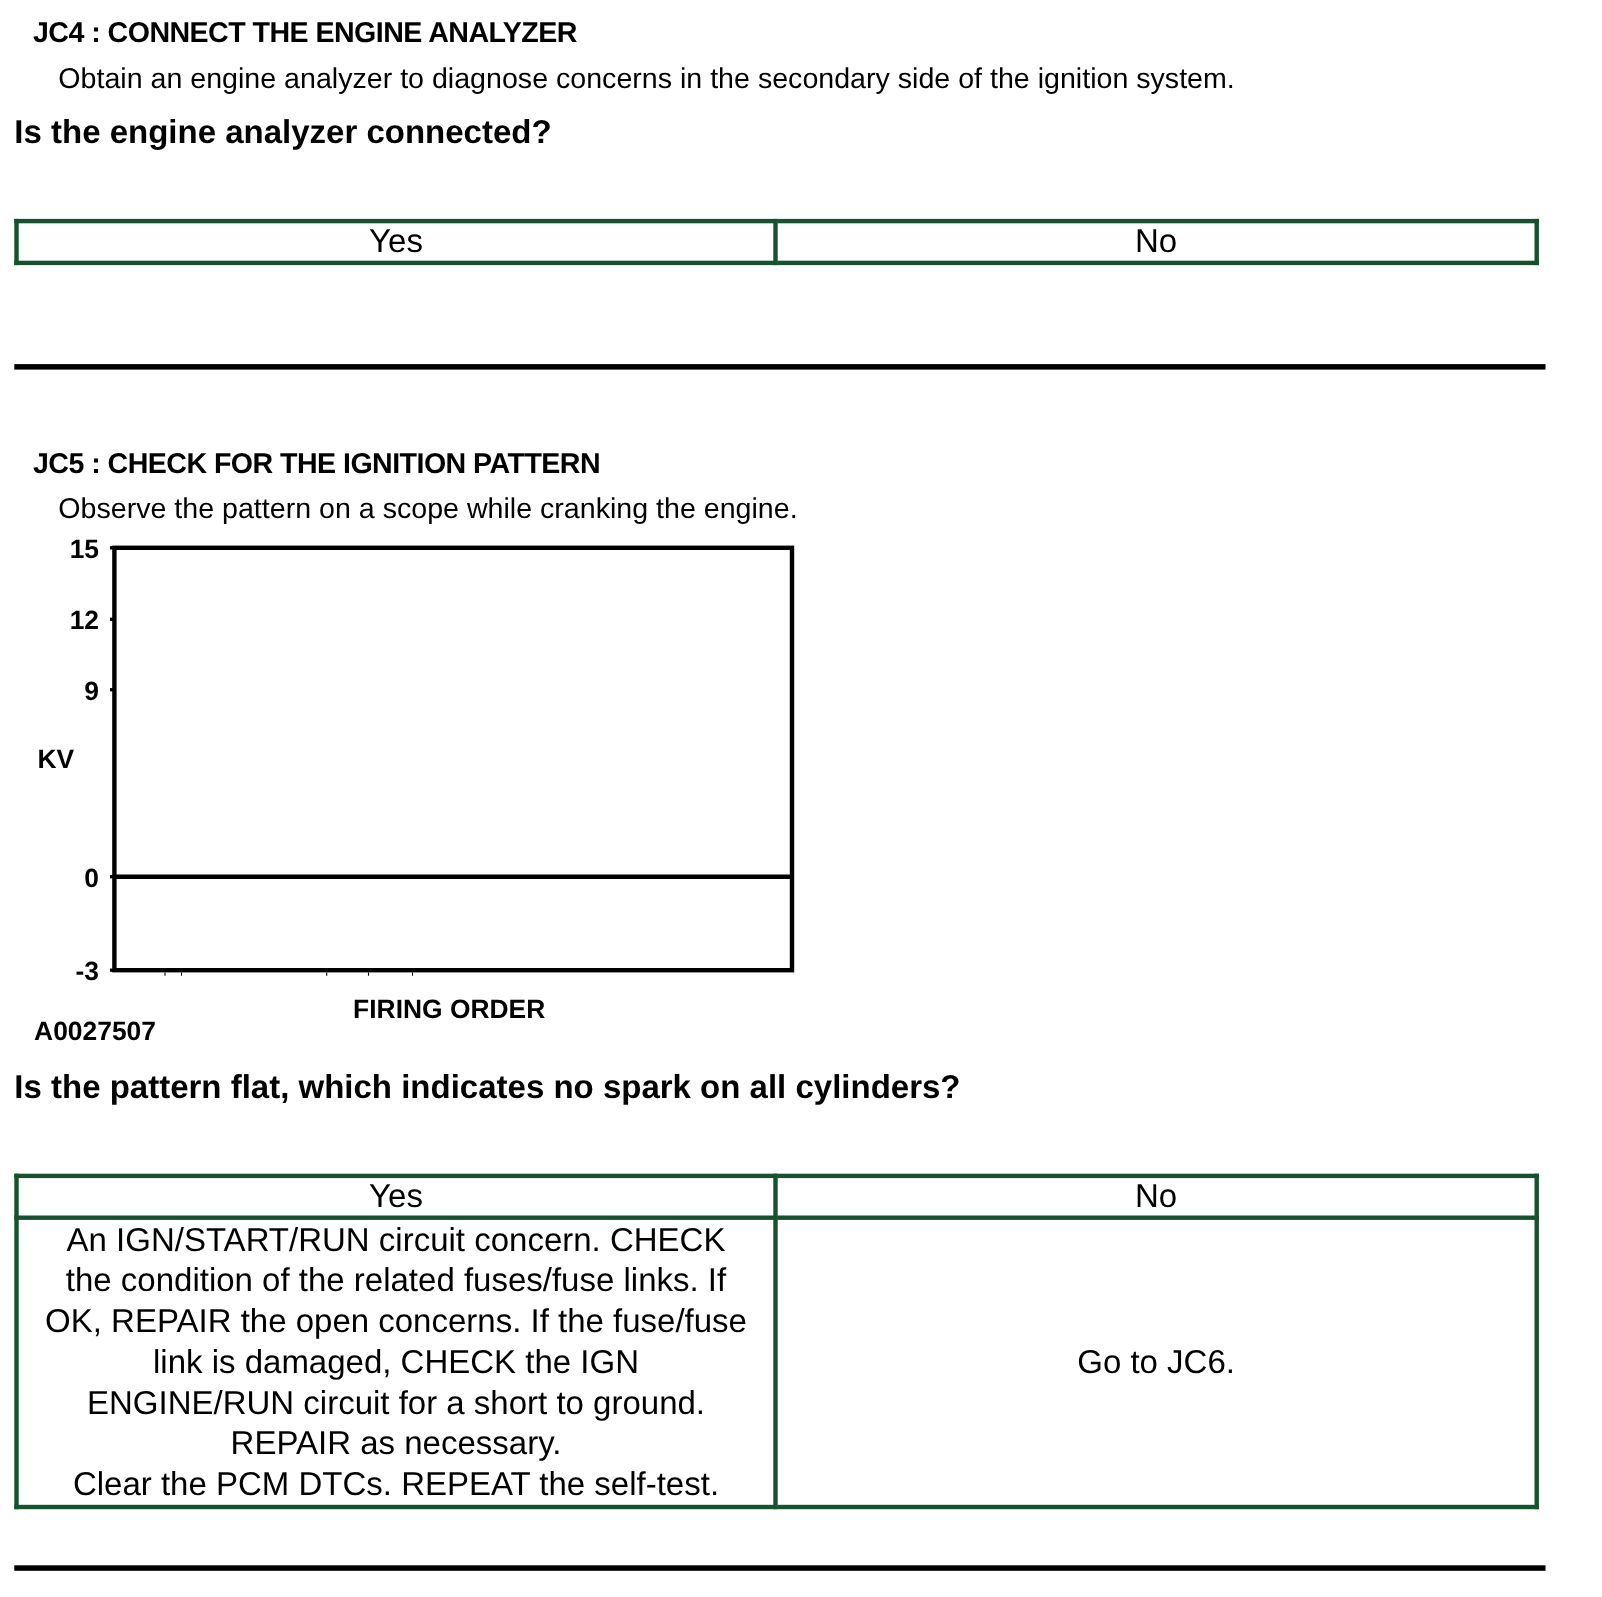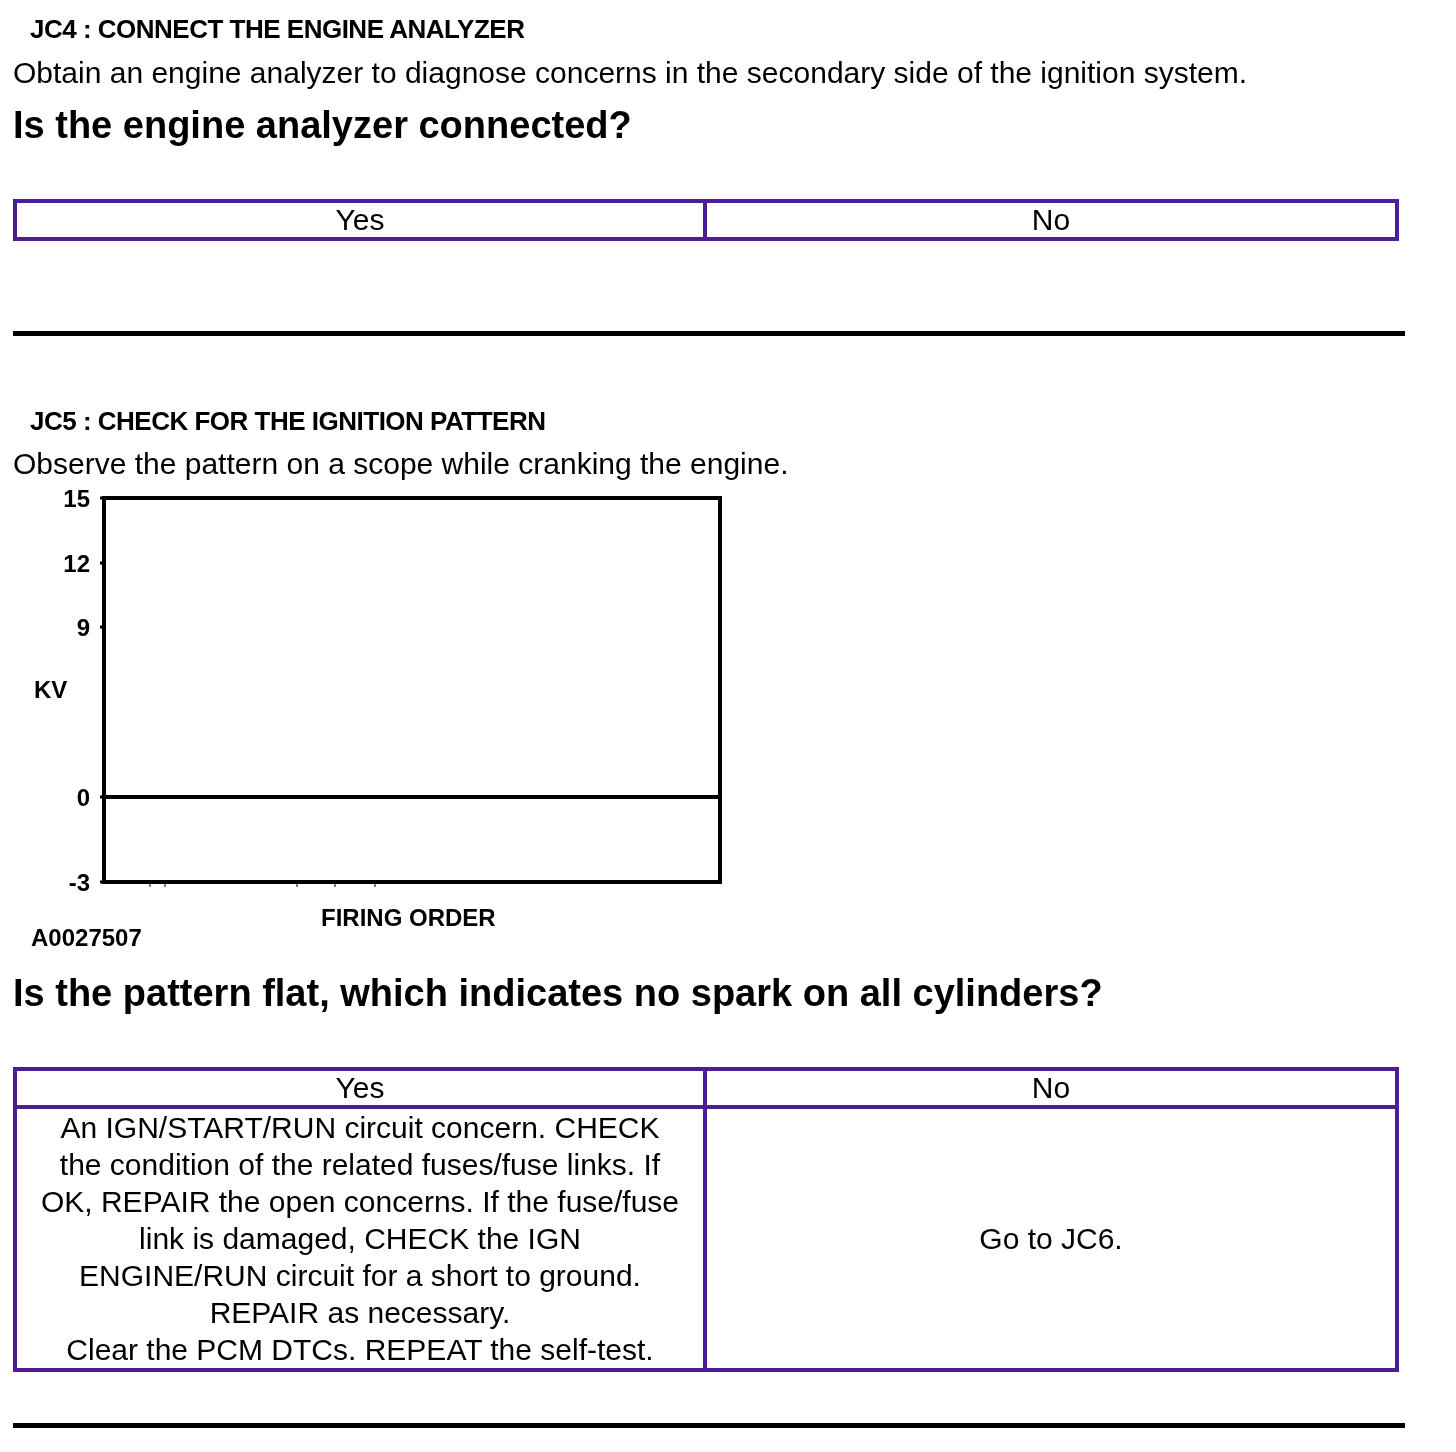--- a/index.html
+++ b/index.html
@@ -18,36 +18,37 @@
     .abs { position: absolute; }
     .step-heading {
       font-family: "Liberation Sans", sans-serif;
       font-weight: bold;
       font-size: 26px;
       letter-spacing: -0.5px;
       white-space: nowrap;
       margin-left: 15px;
     }
     .body-text {
-      font-size: 30px;
+      font-size: 26px;
       white-space: nowrap;
+      margin-left: 40px;
     }
     .question {
       font-weight: bold;
-      font-size: 38px;
+      font-size: 30px;
       white-space: nowrap;
     }
     table.yn {
       position: absolute;
       border-collapse: collapse;
       table-layout: fixed;
       font-family: "Liberation Sans", sans-serif;
     }
     table.yn td, table.yn th {
-      border: 4px solid #4c1d95;
+      border: 4px solid #14532d;
       padding: 0 4px;
       font-size: 30px;
       font-weight: normal;
     }
     table.yn th { text-align: center; height: 34px; line-height: 34px; }
     .rule {
       position: absolute;
       height: 5px;
       background: #000;
     }

